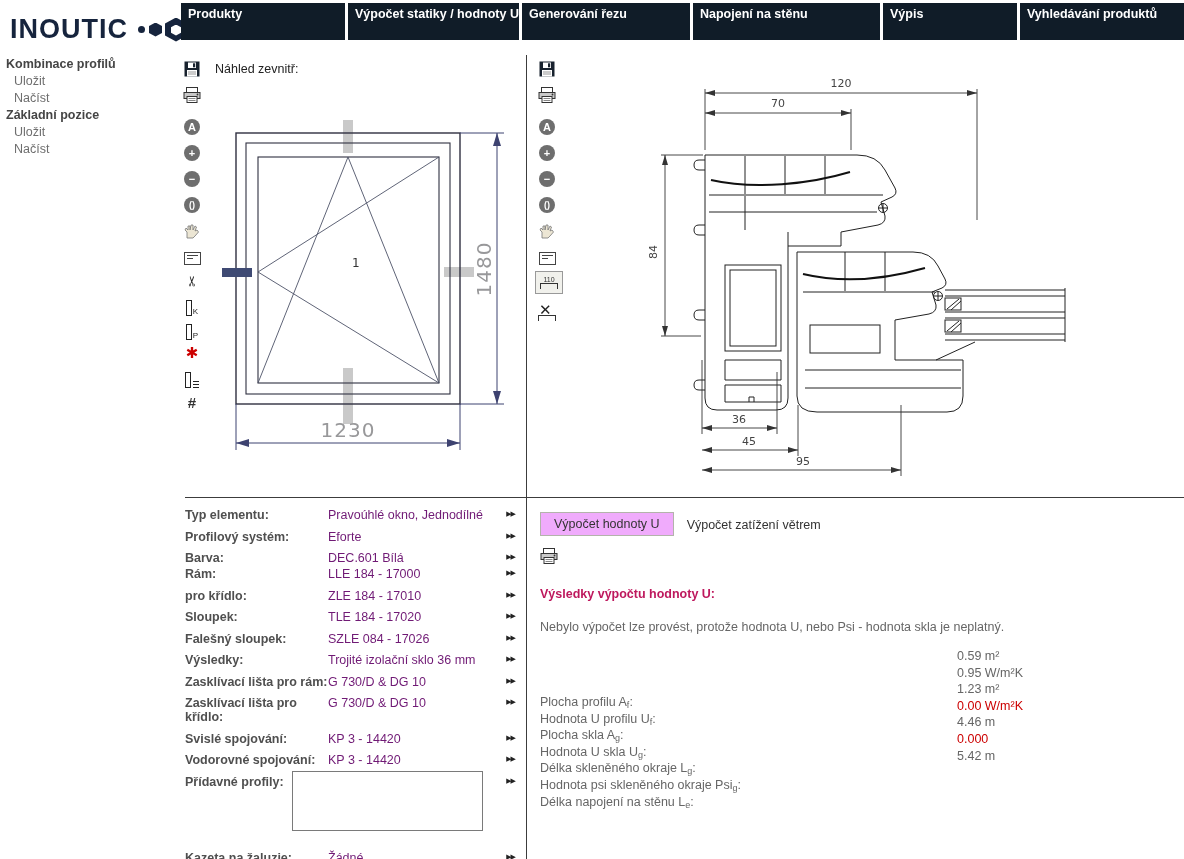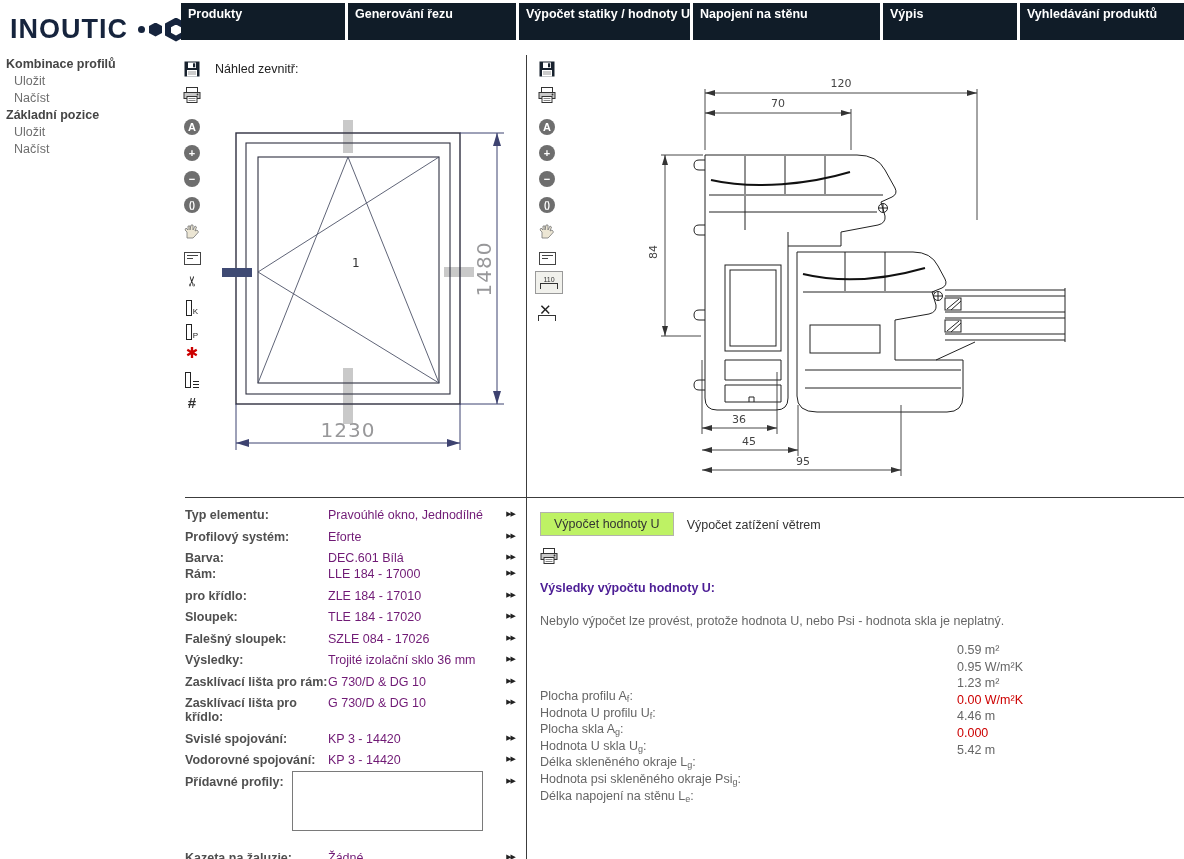--- a/index.html
+++ b/index.html
@@ -66,23 +66,23 @@
   .extra{position:relative;margin-top:0;height:72px;}
   .extra .f-label{position:absolute;left:0;top:0;width:107px;}
   .extra-box{position:absolute;left:107px;top:-4px;width:189px;height:58px;border:1px solid #7a7a7a;background:#fff;}
   .extra .f-arrows{position:absolute;right:0;top:0;}
   .kazeta{display:flex;margin-top:4px;}
 
   
   .results{position:absolute;left:540px;top:512px;width:642px;}
   .tabs{display:flex;align-items:flex-end;}
   .tab{padding:4px 13px;color:#333;cursor:pointer;}
-  .tab.active{background:#bef264;border:1px solid #b3b3ab;}
+  .tab.active{background:#f0abfc;border:1px solid #b3b3ab;}
   .r-print{margin-top:12px;}
-  .r-heading{margin-top:14px;font-weight:bold;color:#4c1d95;}
+  .r-heading{margin-top:20px;font-weight:bold;color:#be185d;}
   .r-message{margin-top:19px;color:#666;}
   .r-rows{margin-top:15px;}
   .r-row{display:flex;height:16.6px;color:#666;}
   .r-label{width:417px;flex:none;margin-top:46px;}
   .sub{font-size:9px;position:relative;top:2px;}
   .red{color:#cc0000;}
 
   svg text{font-family:"DejaVu Sans","Liberation Sans",sans-serif;}
 </style>
 </head>
@@ -95,22 +95,22 @@
     <span class="logo-dot"></span>
     <span class="hex hex-small"></span>
     <span class="hex hex-big">
         <span class="hex-hole"></span>
       </span>
     <span class="logo-sub">IC</span>
   </div>
 
   <div class="menubar">
     <div class="menu-item mi0">Produkty</div>
+    <div class="menu-item mi2">Výpočet statiky / hodnoty U</div>
     <div class="menu-item mi1">Generování řezu</div>
-    <div class="menu-item mi2">Výpočet statiky / hodnoty U</div>
     <div class="menu-item mi3">Napojení na stěnu</div>
     <div class="menu-item mi4">Výpis</div>
     <div class="menu-item mi5">Vyhledávání produktů</div>
   </div>
 
   <div class="sidebar">
     <div class="sb-title">Kombinace profilů</div>
     <div class="sb-link">Uložit</div>
     <div class="sb-link">Načíst</div>
     <div class="sb-title">Základní pozice</div>

